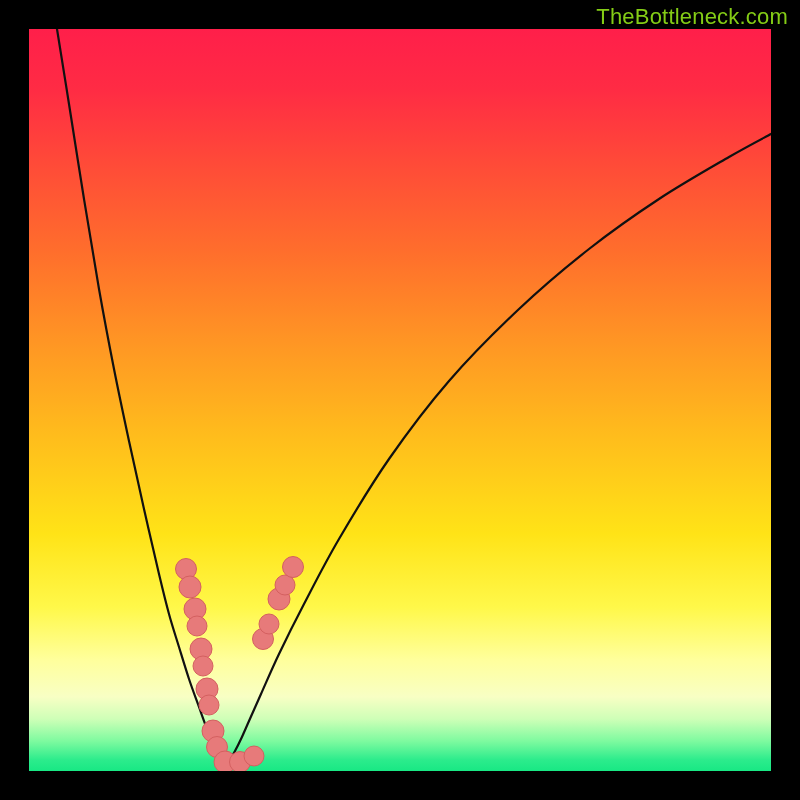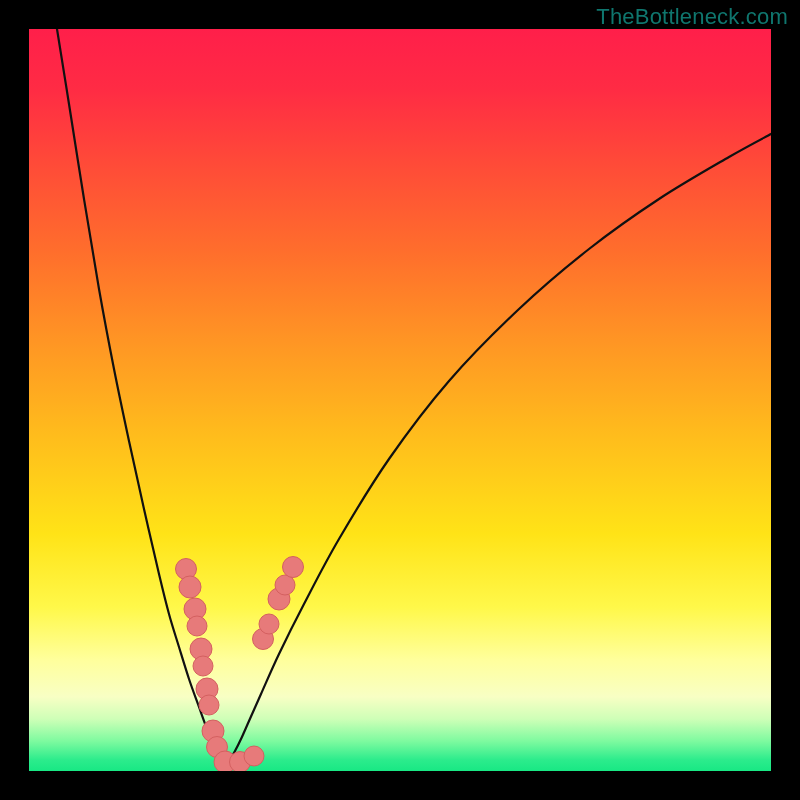--- a/index.html
+++ b/index.html
@@ -31,21 +31,21 @@
     top: 0;
     width: 100%;
     height: 100%;
   }
   .watermark {
     position: absolute;
     top: 4px;
     right: 12px;
     font-size: 22px;
     font-weight: 400;
-    color: #0f766e;
+    color: #84cc16;
     letter-spacing: 0.2px;
     user-select: none;
   }
   svg {
     position: absolute;
     left: 0;
     top: 0;
   }
 </style>
 </head>

